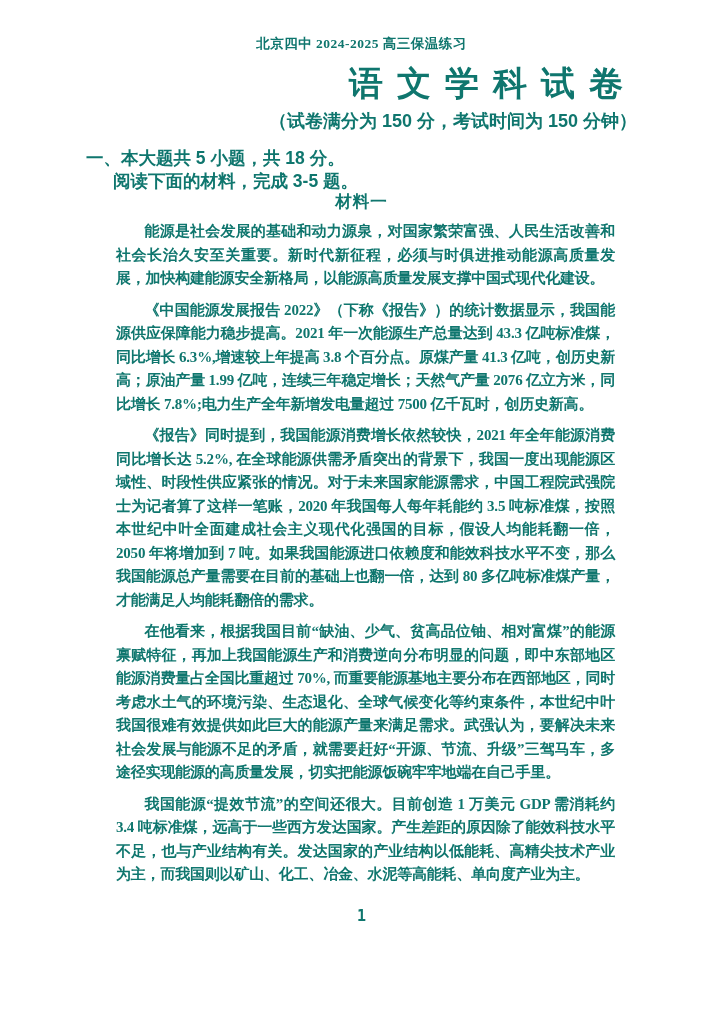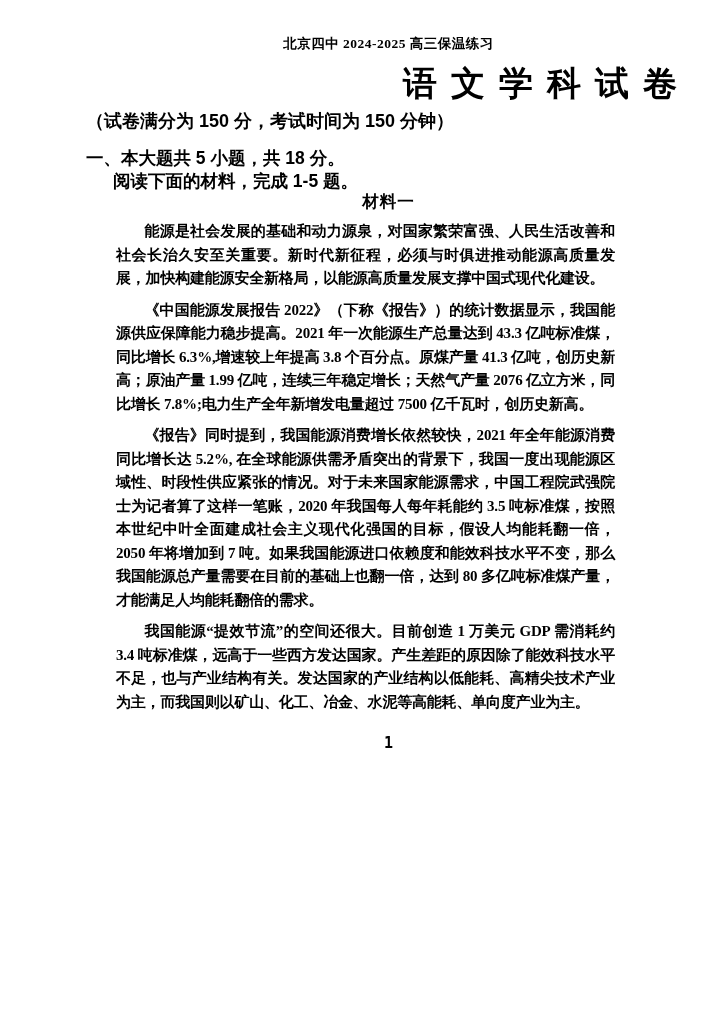--- a/index.html
+++ b/index.html
@@ -6,24 +6,24 @@
     margin: 0;
     padding: 0;
     background: #e8e8e8;
   }
   .page {
     position: relative;
     width: 725px;
     height: 1024px;
     margin: 0 auto;
     background: #ffffff;
-    color: #000000;
+    color: #0f766e;
     font-family: "Liberation Serif", serif;
     box-sizing: border-box;
-    padding: 36px 34px 0 86px;
+    padding: 36px 88px 0 86px;
     overflow: hidden;
   }
   .school-line {
     text-align: center;
     font-family: "Liberation Serif", serif;
     font-weight: 700;
     font-size: 13.5px;
     line-height: 16px;
     letter-spacing: 0.5px;
   }
@@ -33,21 +33,21 @@
     font-family: "Liberation Sans", sans-serif;
     font-weight: 700;
     font-size: 34px;
     line-height: 46px;
     letter-spacing: 14px;
     text-indent: 14px; 
     white-space: nowrap;
   }
   .subtitle {
     margin-top: 3px;
-    text-align: left;
+    text-align: right;
     font-family: "Liberation Sans", sans-serif;
     font-weight: 700;
     font-size: 18px;
     line-height: 25px;
   }
   .section-heading {
     margin-top: 13px;
     font-family: "Liberation Sans", sans-serif;
     font-weight: 700;
     font-size: 17.5px;
@@ -97,26 +97,27 @@
 <div class="page">
 
   <div class="school-line">北京四中 2024-2025 高三保温练习</div>
 
   <h1 class="title">语文学科试卷</h1>
 
   <div class="subtitle">（试卷满分为 150 分，考试时间为 150 分钟）</div>
 
   <div class="section-heading">一、本大题共 5 小题，共 18 分。</div>
 
-  <div class="instruction">阅读下面的材料，完成 1-5 题。</div>
+  <div class="instruction">阅读下面的材料，完成 3-5 题。</div>
 
   <div class="material-heading">材料一</div>
 
   <div class="body-block">
     <p class="body-para">能源是社会发展的基础和动力源泉，对国家繁荣富强、人民生活改善和社会长治久安至关重要。新时代新征程，必须与时俱进推动能源高质量发展，加快构建能源安全新格局，以能源高质量发展支撑中国式现代化建设。</p>
     <p class="body-para">《中国能源发展报告 2022》（下称《报告》）的统计数据显示，我国能源供应保障能力稳步提高。2021 年一次能源生产总量达到 43.3 亿吨标准煤，同比增长 6.3%,增速较上年提高 3.8 个百分点。原煤产量 41.3 亿吨，创历史新高；原油产量 1.99 亿吨，连续三年稳定增长；天然气产量 2076 亿立方米，同比增长 7.8%;电力生产全年新增发电量超过 7500 亿千瓦时，创历史新高。</p>
     <p class="body-para">《报告》同时提到，我国能源消费增长依然较快，2021 年全年能源消费同比增长达 5.2%, 在全球能源供需矛盾突出的背景下，我国一度出现能源区域性、时段性供应紧张的情况。对于未来国家能源需求，中国工程院武强院士为记者算了这样一笔账，2020 年我国每人每年耗能约 3.5 吨标准煤，按照本世纪中叶全面建成社会主义现代化强国的目标，假设人均能耗翻一倍，2050 年将增加到 7 吨。如果我国能源进口依赖度和能效科技水平不变，那么我国能源总产量需要在目前的基础上也翻一倍，达到 80 多亿吨标准煤产量，才能满足人均能耗翻倍的需求。</p>
+    <p class="body-para">在他看来，根据我国目前“缺油、少气、贫高品位铀、相对富煤”的能源禀赋特征，再加上我国能源生产和消费逆向分布明显的问题，即中东部地区能源消费量占全国比重超过 70%, 而重要能源基地主要分布在西部地区，同时考虑水土气的环境污染、生态退化、全球气候变化等约束条件，本世纪中叶我国很难有效提供如此巨大的能源产量来满足需求。武强认为，要解决未来社会发展与能源不足的矛盾，就需要赶好“开源、节流、升级”三驾马车，多途径实现能源的高质量发展，切实把能源饭碗牢牢地端在自己手里。</p>
     <p class="body-para">我国能源“提效节流”的空间还很大。目前创造 1 万美元 GDP 需消耗约 3.4 吨标准煤，远高于一些西方发达国家。产生差距的原因除了能效科技水平不足，也与产业结构有关。发达国家的产业结构以低能耗、高精尖技术产业为主，而我国则以矿山、化工、冶金、水泥等高能耗、单向度产业为主。</p>
   </div>
 
   <div class="page-number">1</div>
 
 </div>
 
 </body></html>

